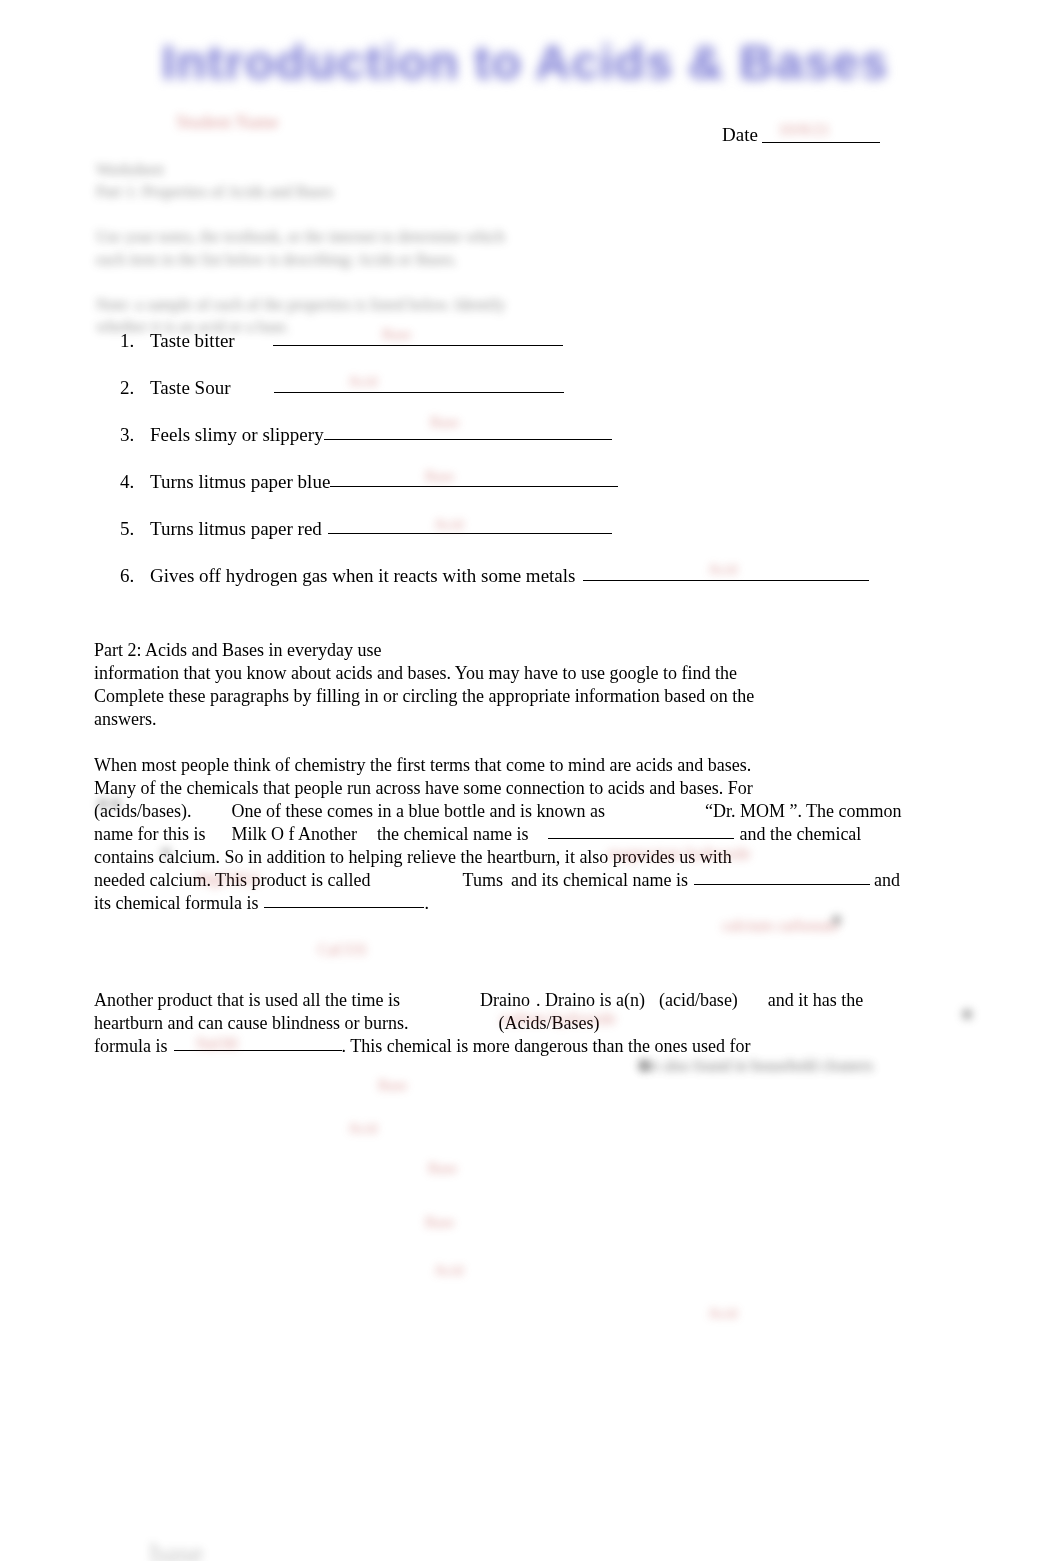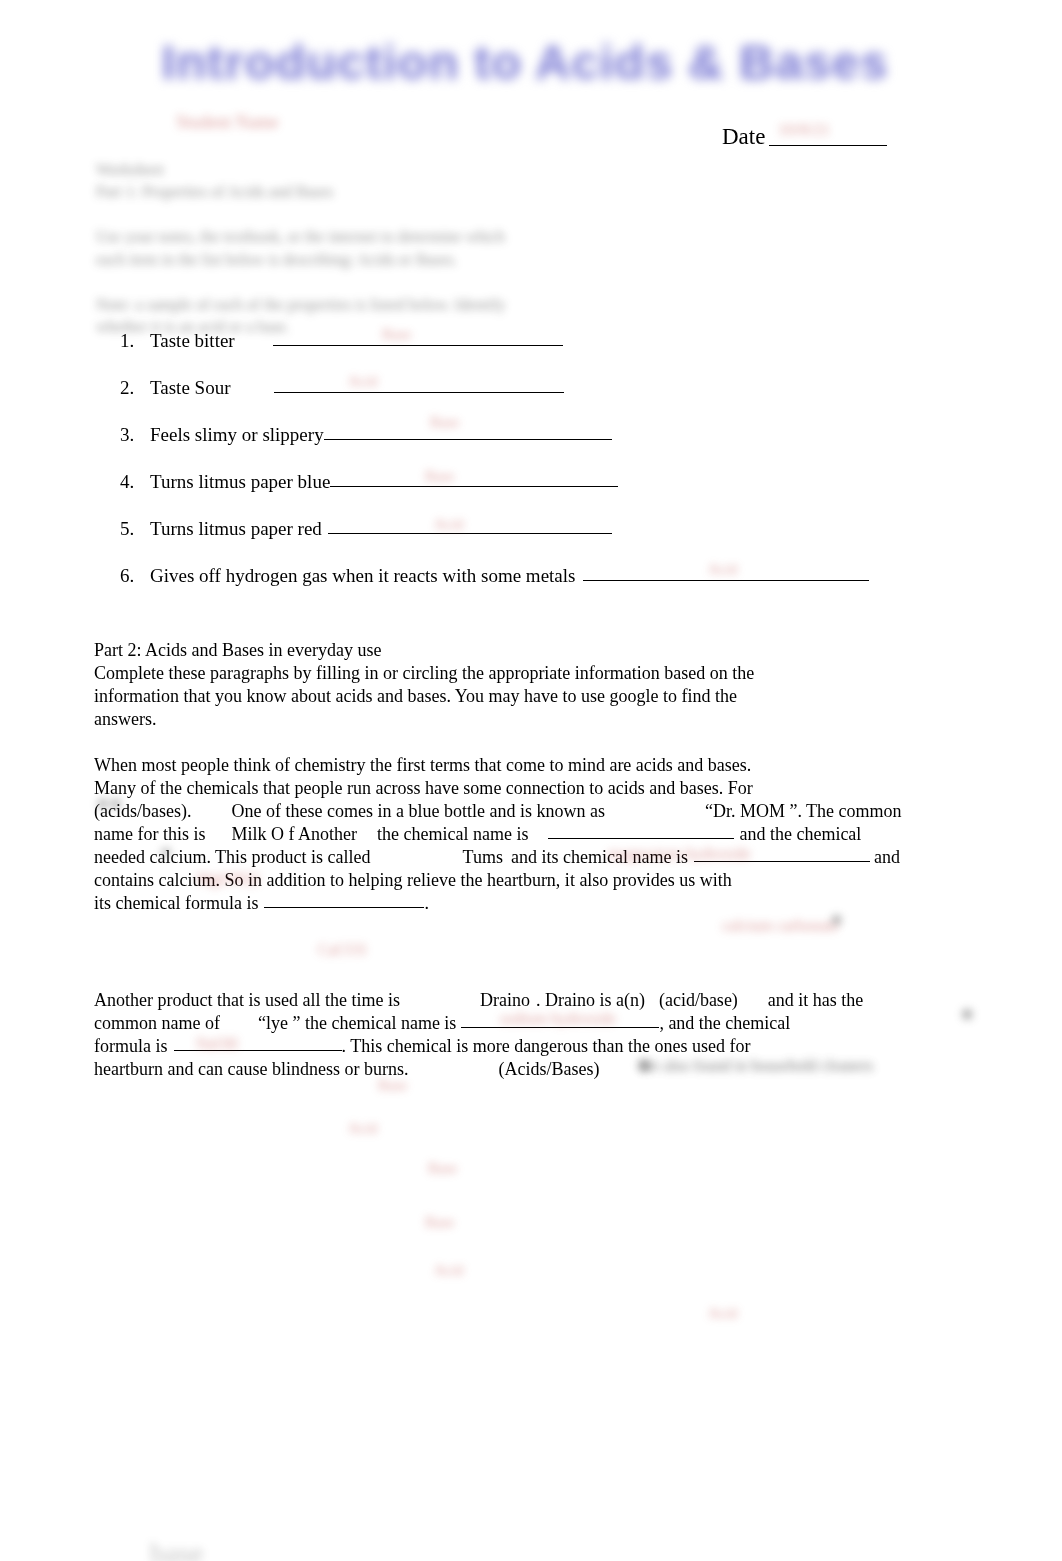--- a/index.html
+++ b/index.html
@@ -57,21 +57,21 @@
     filter:blur(4.2px);
     opacity:.75;
     white-space:nowrap;
     pointer-events:none;
   }
 
   
   .date-row {
     position:absolute;
     left:722px; top:124px;
-    font-size:23px;
+    font-size:19px;
     white-space:nowrap;
   }
   .date-row .blank-line {
     display:inline-block;
     width:118px;
     border-bottom:1.4px solid #000;
     vertical-align:-2px;
     margin-left:4px;
   }
 
@@ -173,64 +173,61 @@
 
   <div class="ghost-red" style="left:382px; top:326px;">Base</div>
   <div class="ghost-red" style="left:348px; top:373px;">Acid</div>
   <div class="ghost-red" style="left:430px; top:414px;">Base</div>
   <div class="ghost-red" style="left:425px; top:468px;">Base</div>
   <div class="ghost-red" style="left:434px; top:516px;">Acid</div>
   <div class="ghost-red" style="left:708px; top:561px;">Acid</div>
 
   <div class="para" style="top:639px;">
     <div class="ln">Part 2: Acids and Bases in everyday use</div>
+    <div class="ln">information that you know about acids and bases. You may have to use google to find the</div>
     <div class="ln">Complete these paragraphs by filling in or circling the appropriate information based on the</div>
-    <div class="ln">information that you know about acids and bases. You may have to use google to find the</div>
     <div class="ln">answers.</div>
   </div>
 
   <div class="para" style="top:754px;">
     <div class="ln">When most people think of chemistry the first terms that come to mind are acids and bases.</div>
     <div class="ln">Many of the chemicals that people run across have some connection to acids and bases. For</div>
     <div class="ln">
       <span>(acids/bases).</span><span class="gap" style="width:40px"></span><span>One of these comes in a blue bottle and is known as</span><span class="gap" style="width:100px"></span><span>“Dr. MOM ”. The common</span>
     </div>
     <div class="ln">
       <span>name for this is</span><span class="gap" style="width:26px"></span><span>Milk O f Another</span><span class="gap" style="width:20px"></span><span>the chemical name is</span><span class="gap" style="width:20px"></span><span class="u" style="width:186px"></span><span class="gap" style="width:5px"></span><span>and the chemical</span>
     </div>
+    <div class="ln">contains calcium. So in addition to helping relieve the heartburn, it also provides us with</div>
     <div class="ln">
       <span>needed calcium. This product is called</span><span class="gap" style="width:92px"></span><span>Tums</span><span class="gap" style="width:8px"></span><span>and its chemical name is</span><span class="gap" style="width:6px"></span><span class="u" style="width:176px"></span><span class="gap" style="width:4px"></span><span>and</span>
     </div>
-    <div class="ln">contains calcium. So in addition to helping relieve the heartburn, it also provides us with</div>
     <div class="ln">
       <span>its chemical formula is</span><span class="gap" style="width:6px"></span><span class="u" style="width:160px"></span><span>.</span>
     </div>
   </div>
 
   <div class="ghost-red" style="left:608px; top:845px; font-size:16px;">magnesium hydroxide</div>
   <div class="ghost-red" style="left:196px; top:870px; font-size:16px;">Mg(OH)2</div>
   <div class="ghost-red" style="left:722px; top:917px; font-size:16px;">calcium carbonate</div>
   <div class="ghost-red" style="left:318px; top:941px; font-size:16px;">CaCO3</div>
 
   <div class="ghost-grey" style="left:96px; top:790px; font-size:22px;">●●</div>
   <div class="ghost-grey" style="left:830px; top:906px; font-size:22px;">●</div>
   <div class="ghost-grey" style="left:160px; top:840px; font-size:20px;">●</div>
 
   <div class="para" style="top:989px;">
     <div class="ln">
       <span>Another product that is used all the time is</span><span class="gap" style="width:80px"></span><span>Draino</span><span class="gap" style="width:6px"></span><span>. Draino is a(n)</span><span class="gap" style="width:14px"></span><span>(acid/base)</span><span class="gap" style="width:30px"></span><span>and it has the</span>
     </div>
     <div class="ln">
-      <span>common name of</span><span class="gap" style="width:38px"></span><span>“lye ” the chemical name is</span><span class="gap" style="width:5px"></span><span class="u" style="width:198px"></span><span>, and the chemical</span>
+      <span>heartburn and can cause blindness or burns.</span><span class="gap" style="width:90px"></span><span>(Acids/Bases)</span>
     </div>
     <div class="ln">
       <span>formula is</span><span class="gap" style="width:6px"></span><span class="u" style="width:168px"></span><span>. This chemical is more dangerous than the ones used for</span>
-    </div>
-    <div class="ln">
-      <span>heartburn and can cause blindness or burns.</span><span class="gap" style="width:90px"></span><span>(Acids/Bases)</span>
     </div>
   </div>
 
   <div class="ghost-red" style="left:500px; top:1010px; font-size:16px;">sodium hydroxide</div>
   <div class="ghost-red" style="left:196px; top:1035px; font-size:16px;">NaOH</div>
 
   <div class="ghost-strong" style="left:640px; top:1057px;">are also found in household cleaners</div>
   <div class="ghost-grey" style="left:636px; top:1048px; font-size:28px;">●</div>
   <div class="ghost-grey" style="left:960px; top:1000px; font-size:24px;">●</div>
 

